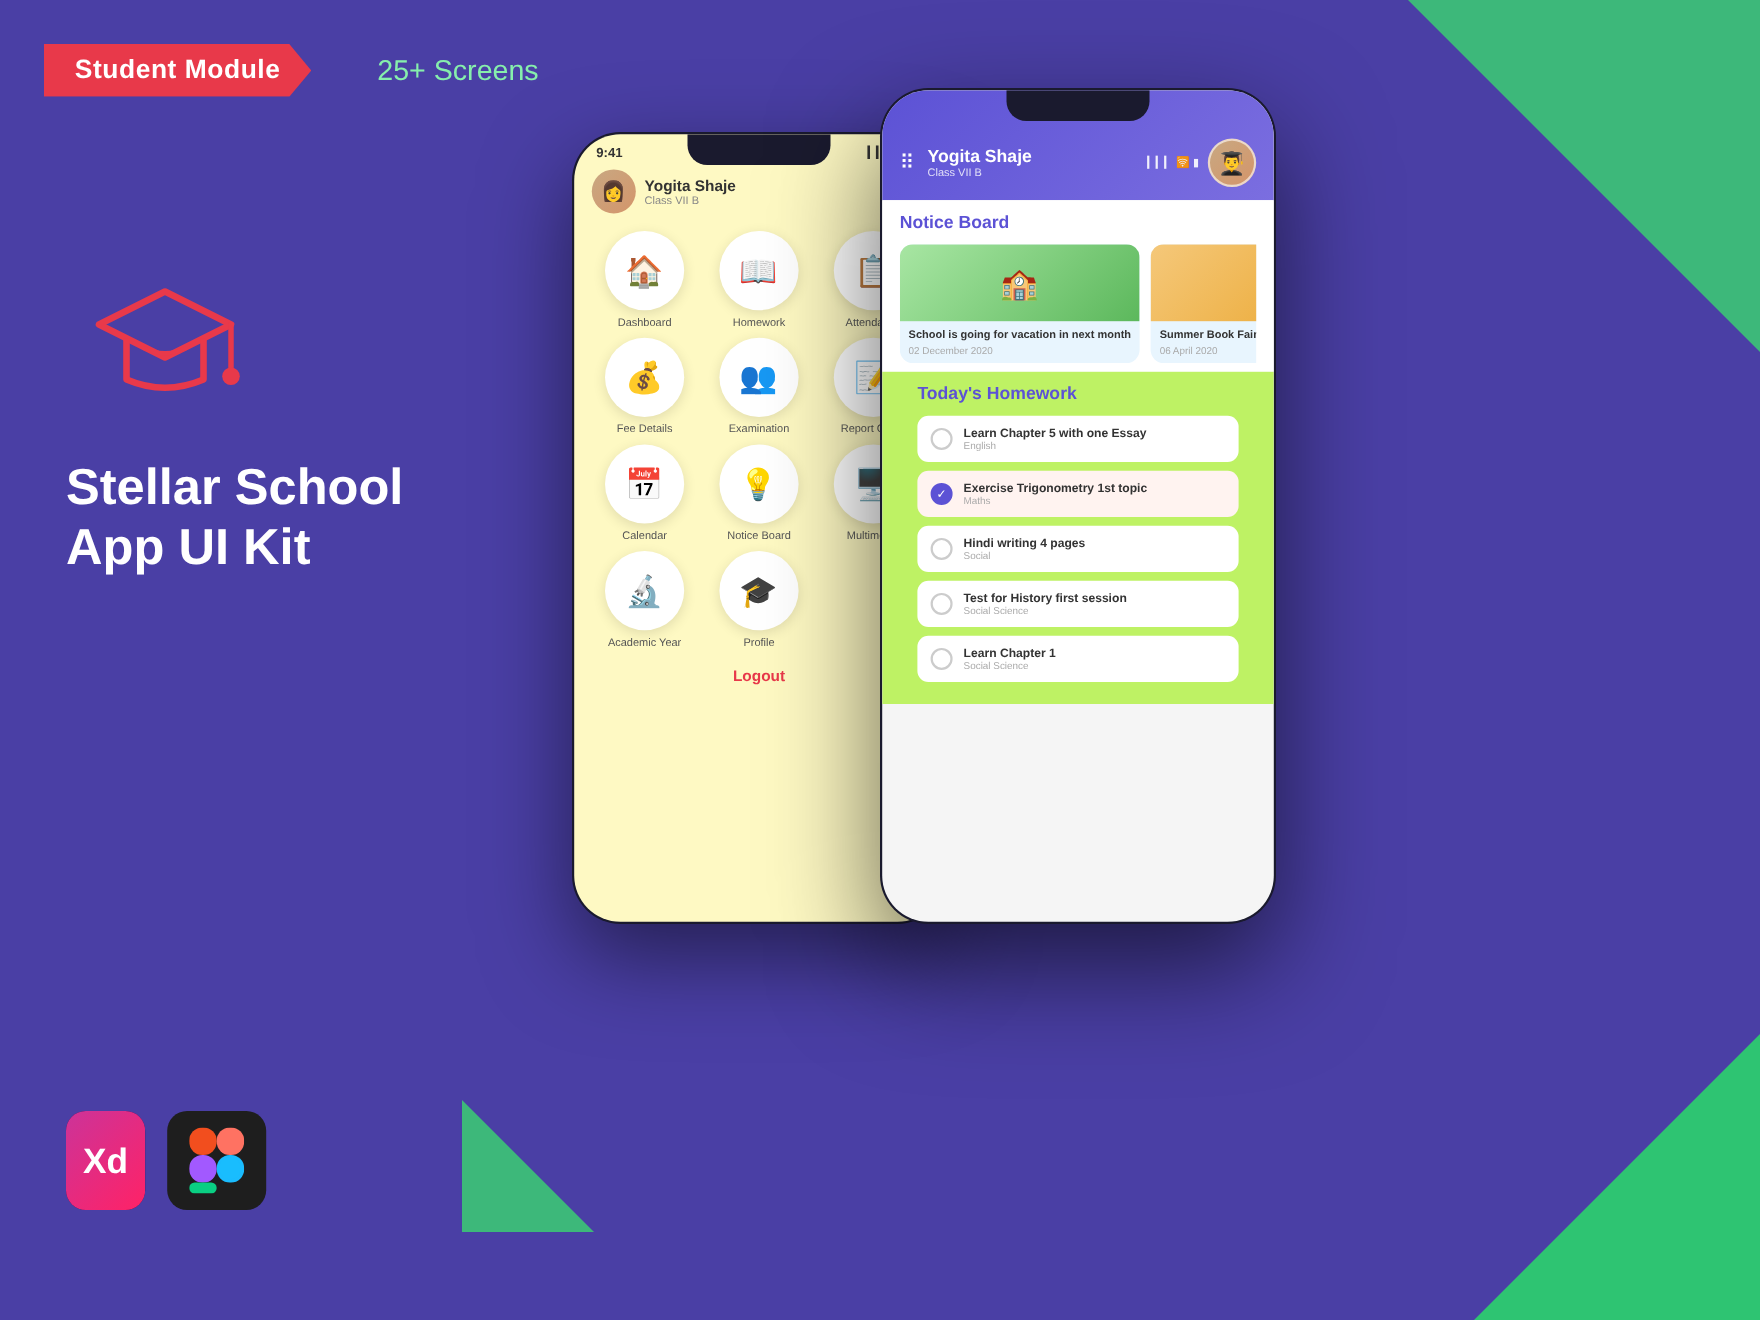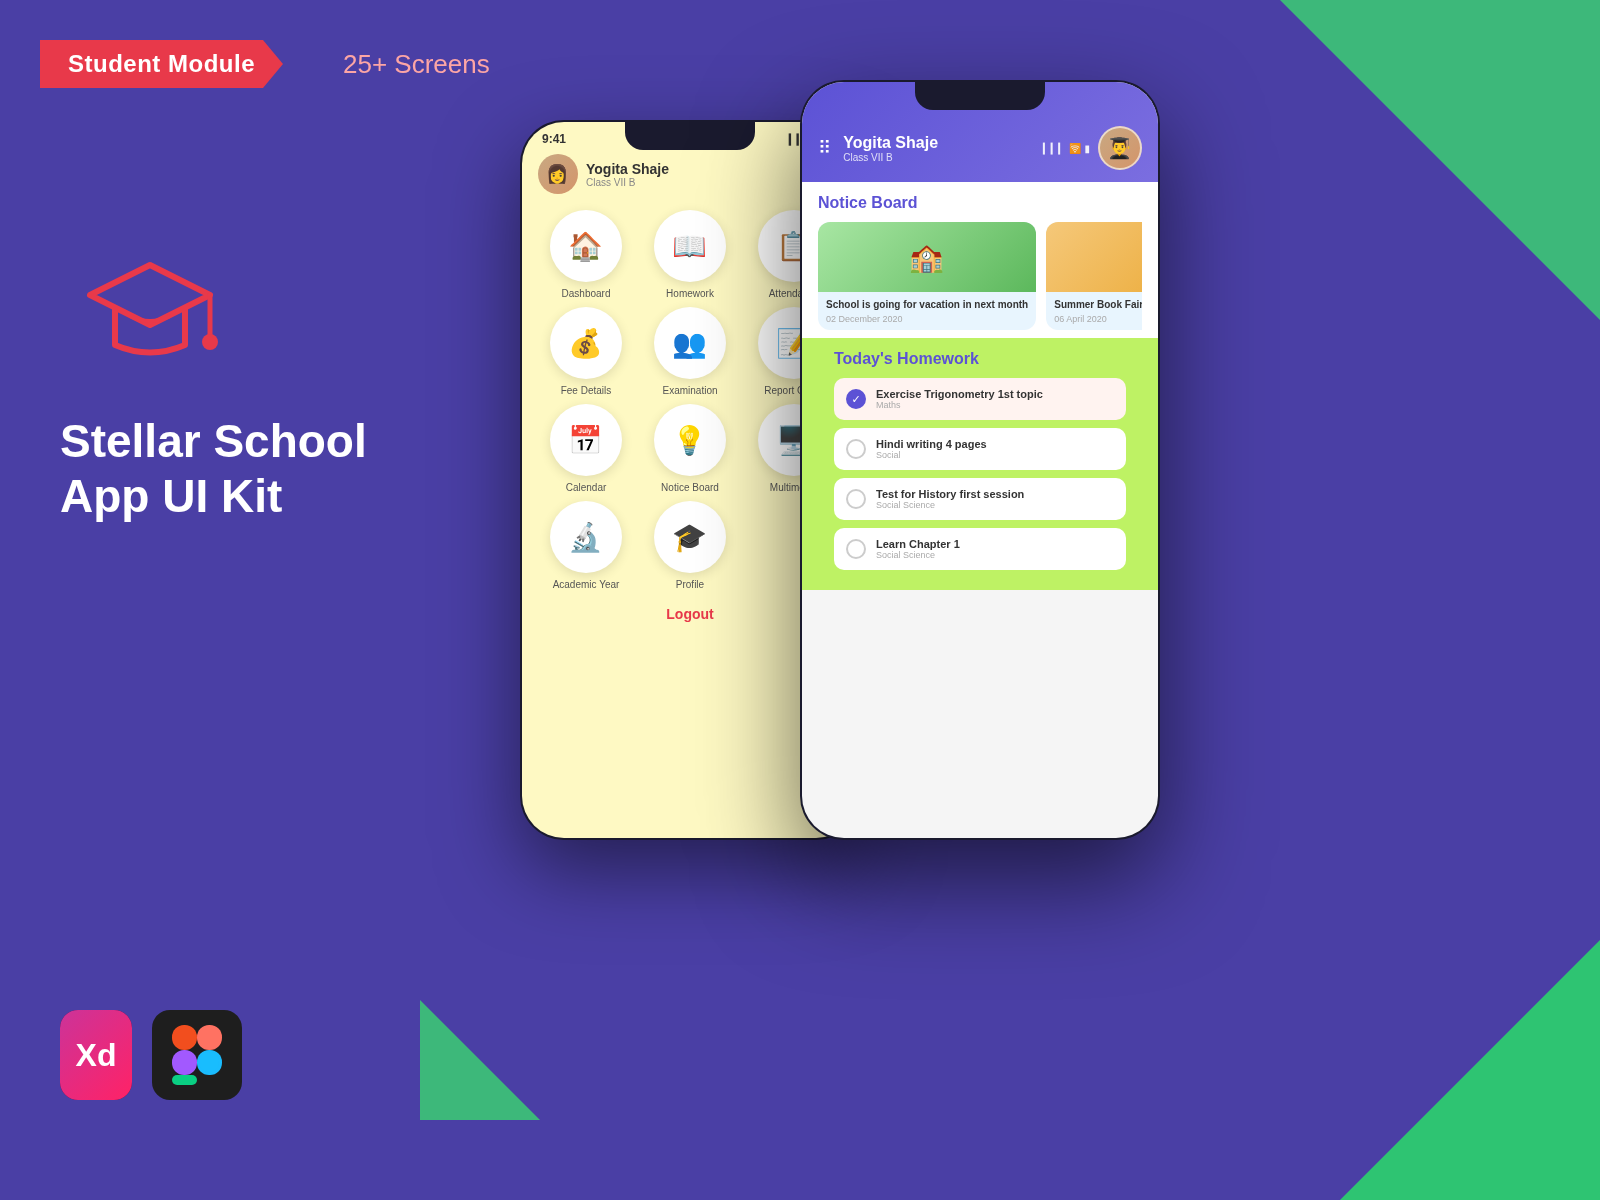--- a/index.html
+++ b/index.html
@@ -53,21 +53,21 @@
       color: white;
       font-weight: 700;
       font-size: 24px;
       padding: 10px 28px;
       position: relative;
       clip-path: polygon(0 0, calc(100% - 20px) 0, 100% 50%, calc(100% - 20px) 100%, 0 100%);
       letter-spacing: 0.5px;
     }
 
     .screens-label {
-      color: #fca5a5;
+      color: #86efac;
       font-size: 26px;
       font-weight: 500;
     }
 
     
     .left-brand {
       position: absolute;
       top: 220px;
       left: 60px;
       z-index: 10;
@@ -598,20 +598,27 @@
           <div class="notice-card-title">Summer Book Fair at School Campus in June</div>
           <div class="notice-card-date">06 April 2020</div>
         </div>
       </div>
           </div>
       </div>
 
       <div class="homework-section">
         <div class="homework-title">Today's Homework</div>
         <div id="homework-items-container">
+        <div class="hw-item">
+        <div class="hw-checkbox "></div>
+        <div>
+          <div class="hw-text">Learn Chapter 5 with one Essay</div>
+          <div class="hw-subject">English</div>
+        </div>
+      </div>
             <div class="hw-item completed">
         <div class="hw-checkbox checked">✓</div>
         <div>
           <div class="hw-text">Exercise Trigonometry 1st topic</div>
           <div class="hw-subject">Maths</div>
         </div>
       </div>
             <div class="hw-item">
         <div class="hw-checkbox "></div>
         <div>

